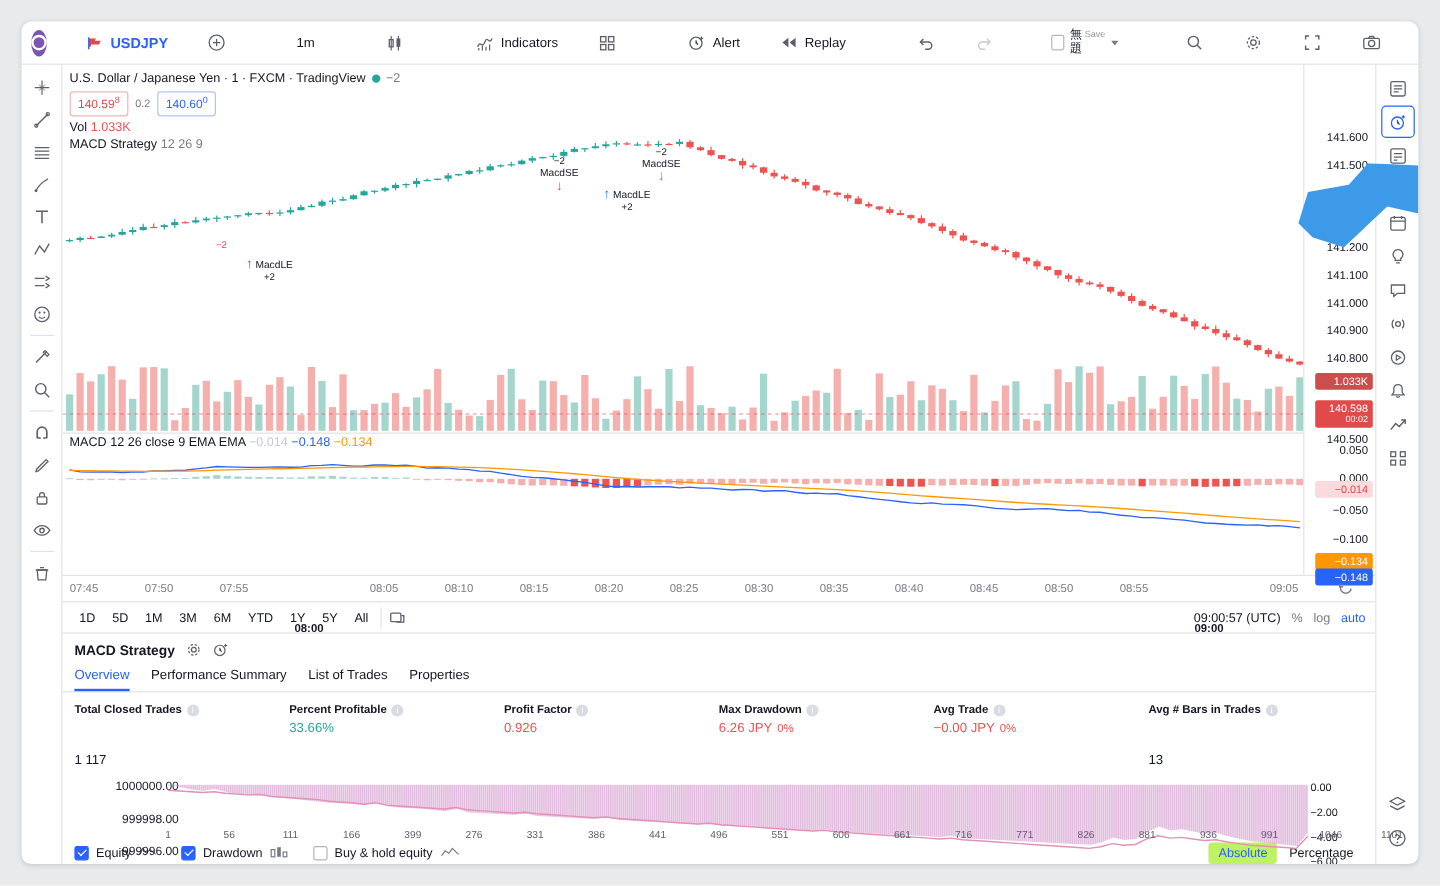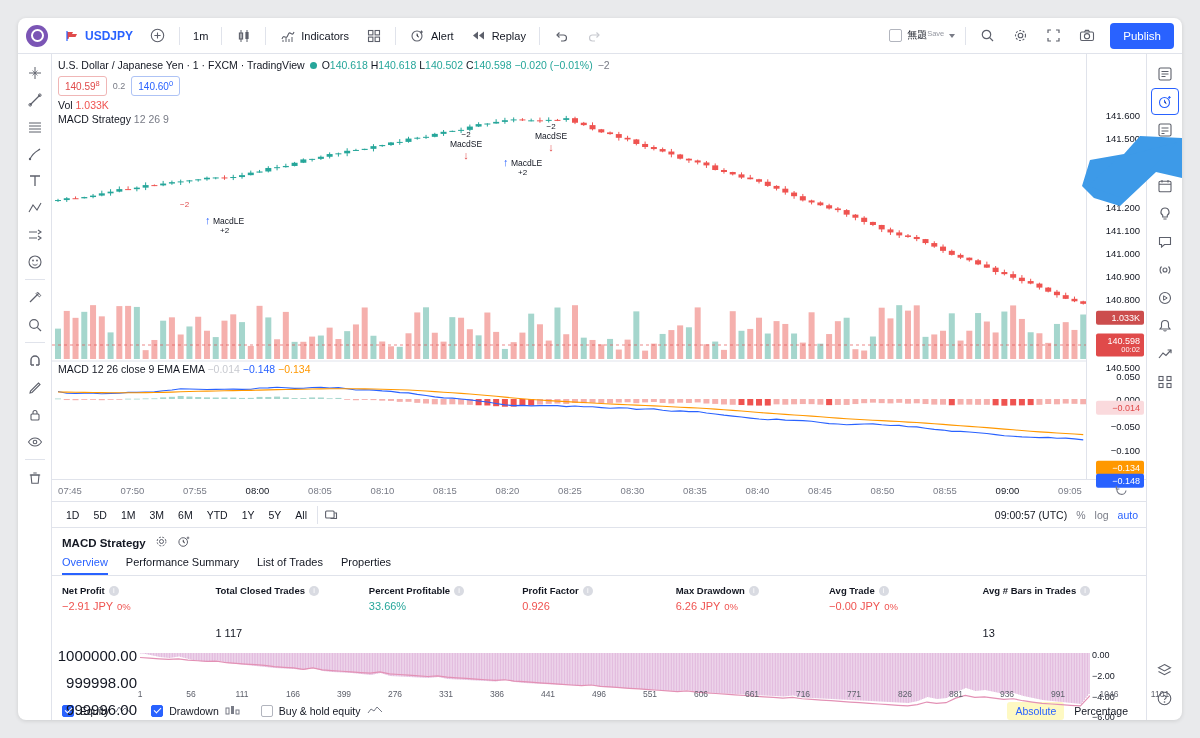--- a/index.html
+++ b/index.html
@@ -20,21 +20,21 @@
     box-shadow: 0 1px 4px rgba(0,0,0,.12);
     overflow: hidden;
   }
 
   
   .toolbar {
     height: 36px;
     display: flex; align-items: center;
     padding: 0 8px;
     border-bottom: 1px solid #e0e3eb;
-    gap: 2px;
+    gap: 18px;
   }
   .tb-logo {
     width: 22px; height: 22px; border-radius: 50%;
     background: #7b55b5;
     display: flex; align-items: center; justify-content: center;
     margin-right: 6px;
   }
   .tb-logo::after {
     content: ""; width: 9px; height: 9px; border-radius: 50%;
     border: 2px solid #fff;
@@ -143,21 +143,21 @@
   
   .marker { position: absolute; font-size: 8.5px; text-align: center; color: #131722; pointer-events: none; }
   .marker .q { display: block; font-size: 8px; }
 
   
   .timescale {
     height: 22px; position: relative; border-bottom: 1px solid #e0e3eb;
     font-size: 9.5px; color: #787b86;
   }
   .tlab { position: absolute; top: 5px; transform: translateX(-50%); white-space: nowrap; }
-  .tlab.bold { color: #131722; font-weight: normal; }
+  .tlab.bold { color: #131722; font-weight: bold; margin-top: 34px; }
   .ts-reset { position: absolute; right: 18px; top: 4px; color: #787b86; }
 
   
   .tfbar {
     height: 26px; display: flex; align-items: center; padding: 0 8px;
     border-bottom: 1px solid #e0e3eb; font-size: 10.5px; color: #131722;
   }
   .tf { padding: 2px 6px; border-radius: 3px; cursor: pointer; }
   .tf-right { margin-left: auto; display: flex; align-items: center; gap: 9px; color: #131722; }
   .tf-right .mut { color: #787b86; cursor: pointer; }
@@ -187,39 +187,39 @@
   .neg { color: #ef5350; }
   .pos { color: #26a69a; }
   .neu { color: #131722; margin-top: 31px; }
   .info-i {
     width: 10px; height: 10px; border-radius: 50%; background: #d9dbe2;
     color: #fff; font-size: 7.5px; display: inline-flex; align-items: center;
     justify-content: center; font-weight: normal; cursor: pointer;
   }
 
   .eqchart { position: relative; height: 76px; margin: 4px 0 0; }
-  .eq-left { position: absolute; left: 3px; top: 0; width: 86px; height: 100%; font-size: 15px; color: #131722; text-decoration: underline; }
+  .eq-left { position: absolute; left: 15px; top: 0; width: 86px; height: 100%; font-size: 10px; color: #131722; text-decoration: underline; }
   .eq-right { position: absolute; right: 8px; top: 0; width: 46px; height: 100%; font-size: 9px; color: #131722; }
   .eq-tick { position: absolute; transform: translateY(-50%); white-space: nowrap; }
   .eq-left .eq-tick { right: 4px; }
   .eq-plot { position: absolute; left: 88px; right: 56px; top: 0; bottom: 0; }
 
   .eq-xaxis { position: relative; height: 16px; font-size: 8.5px; color: #5d606b; }
   .eq-xlab { position: absolute; top: 2px; transform: translateX(-50%); }
 
   .eq-legend { display: flex; align-items: center; gap: 20px; padding: 6px 10px 0; font-size: 10.5px; }
   .chk { width: 12px; height: 12px; border-radius: 2px; border: 1px solid #b2b5be; background: #fff;
          display: inline-flex; align-items: center; justify-content: center; flex-shrink: 0; }
   .chk.on { background: #2962ff; border-color: #2962ff; }
   .chk.on::after { content: ""; width: 6px; height: 3px; border-left: 1.6px solid #fff; border-bottom: 1.6px solid #fff;
                    transform: rotate(-45deg) translate(1px,-1px); }
   .eq-item { display: flex; align-items: center; gap: 6px; cursor: pointer; }
   .eq-seg { margin-left: auto; display: flex; gap: 2px; }
   .seg { padding: 3px 8px; border-radius: 3px; font-size: 10.5px; cursor: pointer; }
-  .seg.on { background: #fef9c3; color: #2962ff; }
+  .seg.on { background: #bef264; color: #2962ff; }
 
   .bigarrow { position: absolute; pointer-events: none; z-index: 40; }
 </style>
 </head>
 <body>
 
 <div class="app">
 
   <div class="toolbar">
     <div class="tb-logo"></div>
@@ -501,27 +501,20 @@
           <div class="badge macdblue" style="top:427px">−0.148</div>
         </div>
 
         <div class="plot">
 
           
           <div class="legend">
             <div class="lg-row">
               <span class="lg-title">U.S. Dollar / Japanese Yen · 1 · FXCM · TradingView</span>
               <span class="lg-dot"></span>
-              <span class="lg-ohlc">
-                <span class="lbl">O</span><span>140.618</span>
-                <span class="lbl">H</span><span>140.618</span>
-                <span class="lbl">L</span><span>140.502</span>
-                <span class="lbl">C</span><span>140.598</span>
-                <span>−0.020 (−0.01%)</span>
-              </span>
               <span class="lg-grey">−2</span>
             </div>
             <div class="price-pills">
               <span class="pill sell"><span>140.59</span><sup>8</sup></span>
               <span class="spread">0.2</span>
               <span class="pill buy"><span>140.60</span><sup>0</sup></span>
             </div>
             <div class="vol-row">
               <span>Vol</span>
               <span class="v">1.033K</span>
@@ -1129,27 +1122,20 @@
         </div>
 
         <div class="subtabs">
           <span class="stab active">Overview</span>
           <span class="stab">Performance Summary</span>
           <span class="stab">List of Trades</span>
           <span class="stab">Properties</span>
         </div>
 
         <div class="metrics" id="metrics">
-            <div class="metric">
-              <div class="m-label">
-                <span>Net Profit</span>
-                <span class="info-i">i</span>
-              </div>
-              <div class="m-value neg"><span>−2.91 JPY</span><span class="pct">0%</span></div>
-            </div>
             <div class="metric">
               <div class="m-label">
                 <span>Total Closed Trades</span>
                 <span class="info-i">i</span>
               </div>
               <div class="m-value neu"><span>1 117</span></div>
             </div>
             <div class="metric">
               <div class="m-label">
                 <span>Percent Profitable</span>

